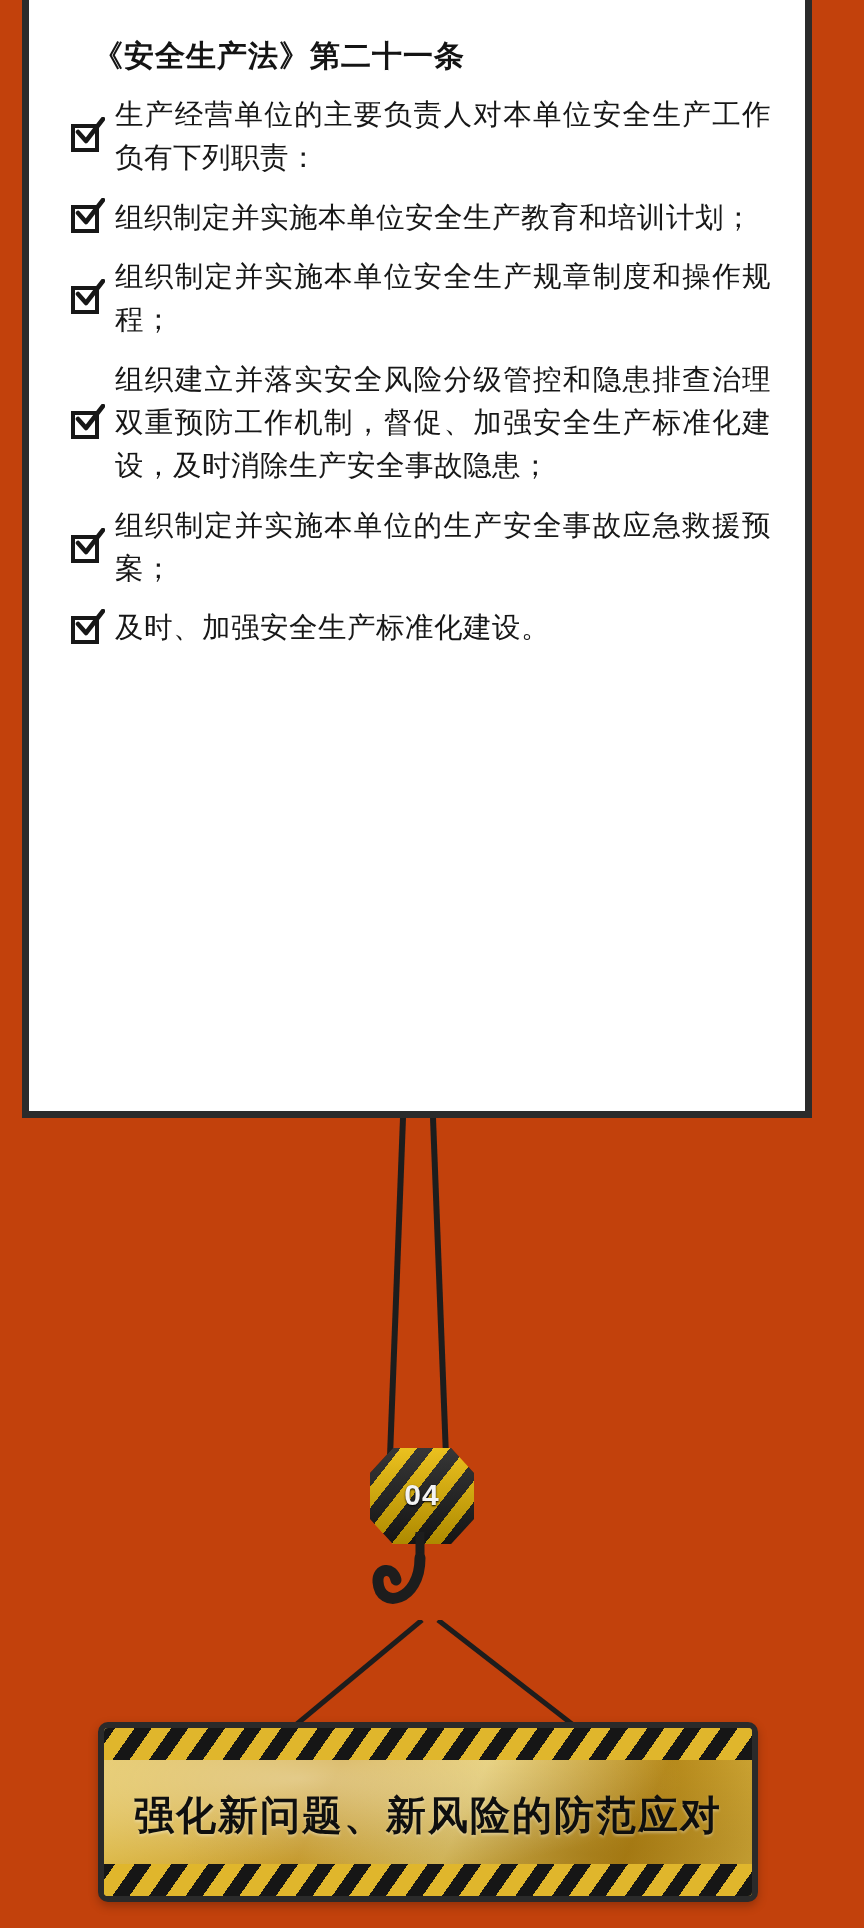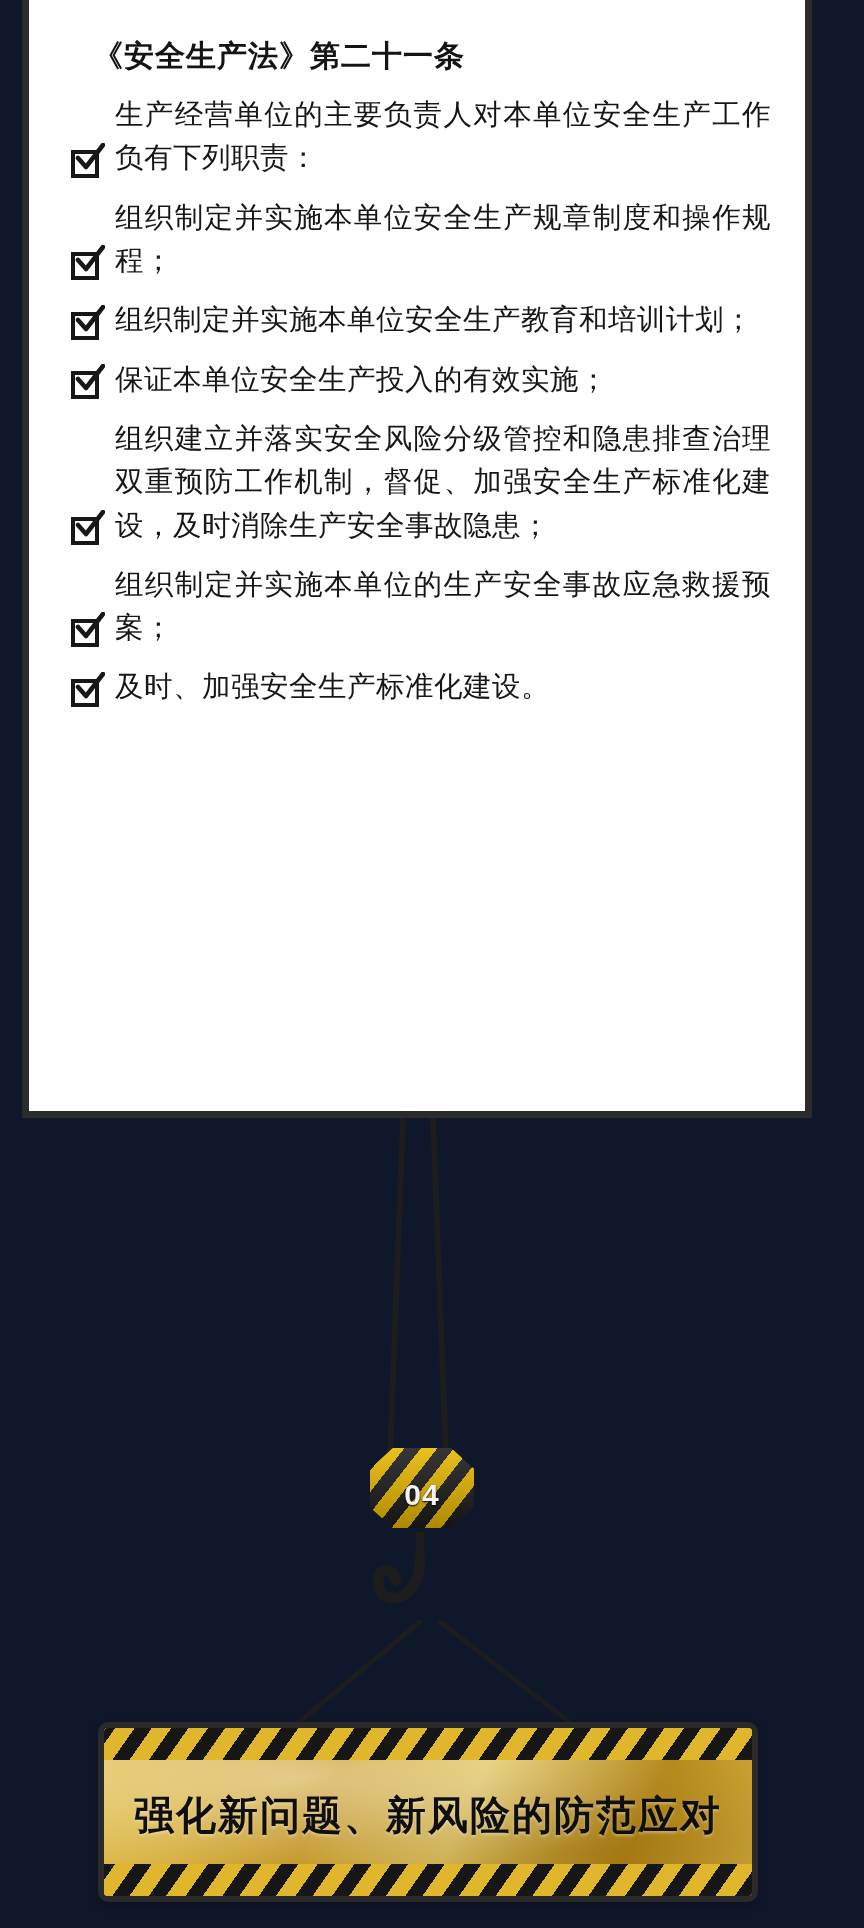--- a/index.html
+++ b/index.html
@@ -11,21 +11,21 @@
     height: 1928px;
     background: #e7e2d6;
     font-family: "Liberation Sans", sans-serif;
     overflow: hidden;
     position: relative;
   }
   .page {
     position: relative;
     width: 864px;
     height: 1928px;
-    background: #0f172a;
+    background: #c2410c;
   }
 
   
   .card {
     position: absolute;
     left: 22px;
     top: 0px;
     width: 790px;
     height: 1118px;
     background: #ffffff;
@@ -37,21 +37,21 @@
   .card-title {
     font-size: 30px;
     font-weight: bold;
     color: #141414;
     letter-spacing: 1px;
     margin: 10px 0 18px 22px;
     line-height: 1.3;
   }
   .clause {
     display: flex;
-    align-items: flex-end;
+    align-items: center;
     margin-bottom: 16px;
   }
   .check {
     flex: 0 0 auto;
     width: 30px;
     height: 30px;
     margin-top: 6px;
     margin-right: 14px;
     position: relative;
   }
@@ -99,21 +99,21 @@
     transform-origin: top center;
     transform: rotate(-2.2deg);
   }
 
   
   .hook-block {
     position: absolute;
     left: 370px;
     top: 1448px;
     width: 104px;
-    height: 80px;
+    height: 96px;
   }
   .hook-body {
     position: absolute;
     inset: 0;
     background:
       repeating-linear-gradient(
         -52deg,
         #e8b800 0px, #e8b800 13px,
         #1b1b1b 13px, #1b1b1b 26px
       );
@@ -224,42 +224,33 @@
     </div>
 
 
     <div class="clause">
       <span class="check">
         <span class="box"></span>
         <svg class="tick" viewBox="0 0 30 30">
             <path d="M3 15 L11 24 L28 2" fill="none" stroke="#171717" stroke-width="4.5" stroke-linecap="round" stroke-linejoin="round"></path>
           </svg>
       </span>
+      <span class="clause-text">组织制定并实施本单位安全生产教育和培训计划；</span>
+    </div>
+
+    <div class="clause">
+      <span class="check">
+        <span class="box"></span>
+        <svg class="tick" viewBox="0 0 30 30">
+            <path d="M3 15 L11 24 L28 2" fill="none" stroke="#171717" stroke-width="4.5" stroke-linecap="round" stroke-linejoin="round"></path>
+          </svg>
+      </span>
       <span class="clause-text">组织制定并实施本单位安全生产规章制度和操作规程；</span>
     </div>
 
-    <div class="clause">
-      <span class="check">
-        <span class="box"></span>
-        <svg class="tick" viewBox="0 0 30 30">
-            <path d="M3 15 L11 24 L28 2" fill="none" stroke="#171717" stroke-width="4.5" stroke-linecap="round" stroke-linejoin="round"></path>
-          </svg>
-      </span>
-      <span class="clause-text">组织制定并实施本单位安全生产教育和培训计划；</span>
-    </div>
-
-    <div class="clause">
-      <span class="check">
-        <span class="box"></span>
-        <svg class="tick" viewBox="0 0 30 30">
-            <path d="M3 15 L11 24 L28 2" fill="none" stroke="#171717" stroke-width="4.5" stroke-linecap="round" stroke-linejoin="round"></path>
-          </svg>
-      </span>
-      <span class="clause-text">保证本单位安全生产投入的有效实施；</span>
-    </div>
 
     <div class="clause">
       <span class="check">
         <span class="box"></span>
         <svg class="tick" viewBox="0 0 30 30">
             <path d="M3 15 L11 24 L28 2" fill="none" stroke="#171717" stroke-width="4.5" stroke-linecap="round" stroke-linejoin="round"></path>
           </svg>
       </span>
       <span class="clause-text">组织建立并落实安全风险分级管控和隐患排查治理双重预防工作机制，督促、加强安全生产标准化建设，及时消除生产安全事故隐患；</span>
     </div>

